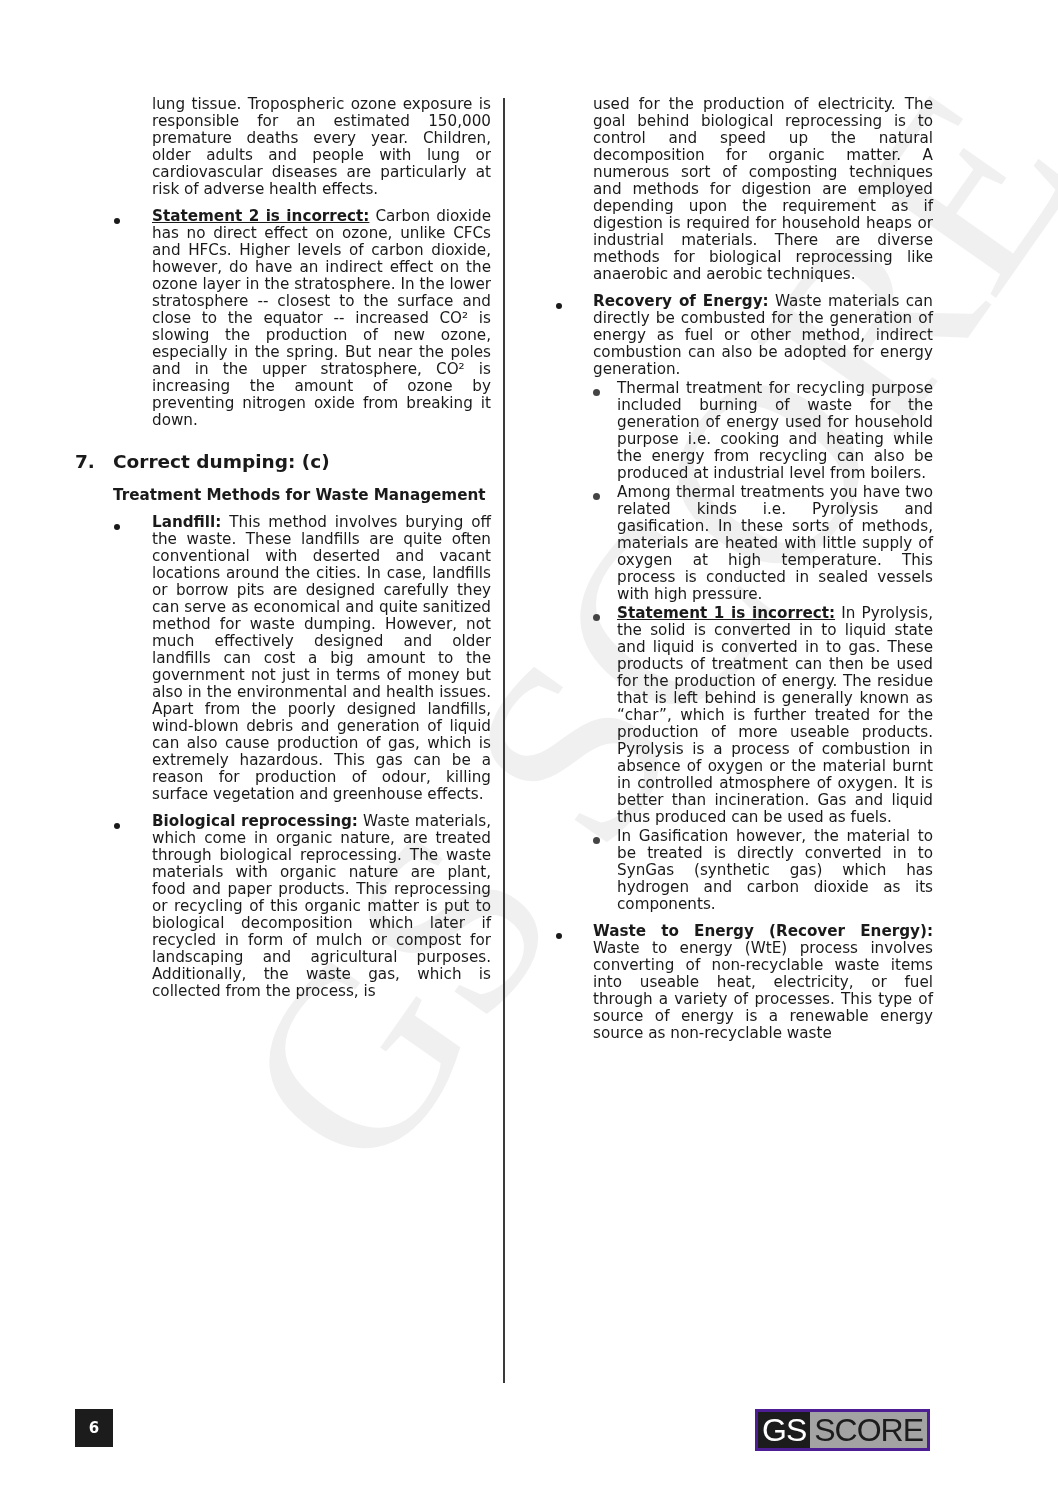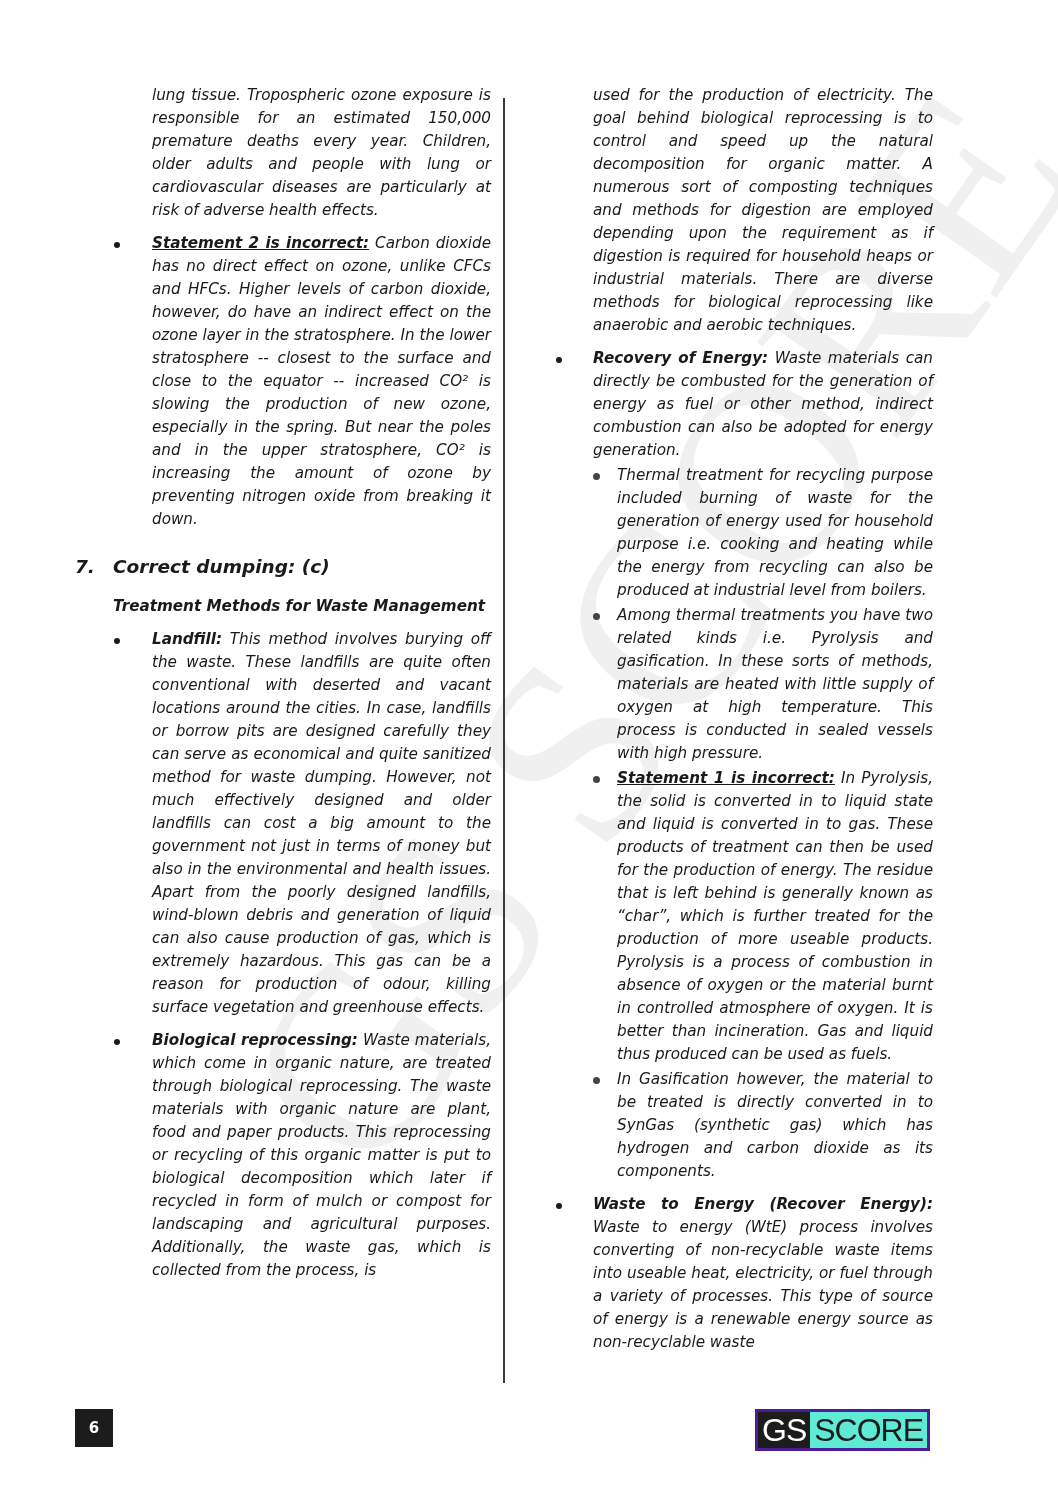--- a/index.html
+++ b/index.html
@@ -1,18 +1,18 @@
 <!DOCTYPE html>
 <html><head>
 <meta charset="utf-8">
 <style>
   html, body { margin: 0; padding: 0; background: #ffffff; }
   body { width: 1058px; height: 1497px; position: relative; overflow: hidden;
          font-family: "DejaVu Sans", "Liberation Sans", sans-serif; color: #1a1a1a; }
-  .col { position: absolute; top: 84px; font-size: 15.2px; line-height: 23px; font-style: italic; }
+  .col { position: absolute; top: 96px; font-size: 15.2px; line-height: 17px; }
   .col-left { left: 75px; width: 416px; }
   .col-right { left: 555px; width: 378px; }
   .divider { position: absolute; left: 503px; top: 98px; width: 2px; height: 1285px; background: #3a3a3a; }
   p { margin: 0; text-align: justify; }
   .indent { padding-left: 77px; }
   .bullet { position: relative; padding-left: 77px; margin-top: 10px; text-align: justify; }
   .bullet::before { content: ""; position: absolute; left: 39px; top: 10px; width: 6px; height: 6px; border-radius: 50%; background: #1a1a1a; }
   .col-right .bullet { padding-left: 38px; }
   .col-right .bullet::before { left: 1px; }
   .sub { position: relative; padding-left: 62px; margin-top: 2px; text-align: justify; }
@@ -21,21 +21,21 @@
   .u { font-weight: bold; text-decoration: underline; }
   .q-head { margin-top: 24px; font-weight: bold; font-size: 18.5px; display: flex; }
   .q-num { width: 38px; }
   .sub-head { padding-left: 38px; font-weight: bold; margin-top: 8px; }
   .treat { padding-left: 38px; font-weight: bold; margin-top: 17px; text-align: justify; text-align-last: left; }
   .cont { padding-left: 38px; }
   .page-num { position: absolute; left: 75px; top: 1409px; width: 38px; height: 38px; background: #1c1c1c; color: #fff;
               font-weight: bold; font-size: 15px; display: flex; align-items: center; justify-content: center; }
   .logo { position: absolute; left: 755px; top: 1409px; height: 36px; display: flex; border: 3px solid #4c1d95; }
   .logo-gs { background: #1c1c1c; color: #fff; font-family: "Liberation Sans", sans-serif; font-size: 32px; padding: 0 4px; line-height: 36px; letter-spacing: -1px; }
-  .logo-score { background: #5eead4; color: #1c1c1c; font-family: "Liberation Sans", sans-serif; font-size: 32px; padding: 0 4px; line-height: 36px; letter-spacing: -1px; }
+  .logo-score { background: #a3a3a3; color: #1c1c1c; font-family: "Liberation Sans", sans-serif; font-size: 32px; padding: 0 4px; line-height: 36px; letter-spacing: -1px; }
   .watermark { position: absolute; left: 180px; top: 500px; font-family: "Liberation Serif", serif; font-size: 260px; color: rgba(0,0,0,0.06);
                transform: rotate(-55deg); transform-origin: left top; pointer-events: none; white-space: nowrap; top: 1050px; }
 </style>
 </head>
 <body>
 
 <div class="watermark">GS SCORE</div>
 
 <div class="col col-left">
   <p class="indent">lung tissue. Tropospheric ozone exposure is responsible for an estimated 150,000 premature deaths every year. Children, older adults and people with lung or cardiovascular diseases are particularly at risk of adverse health effects.</p>

